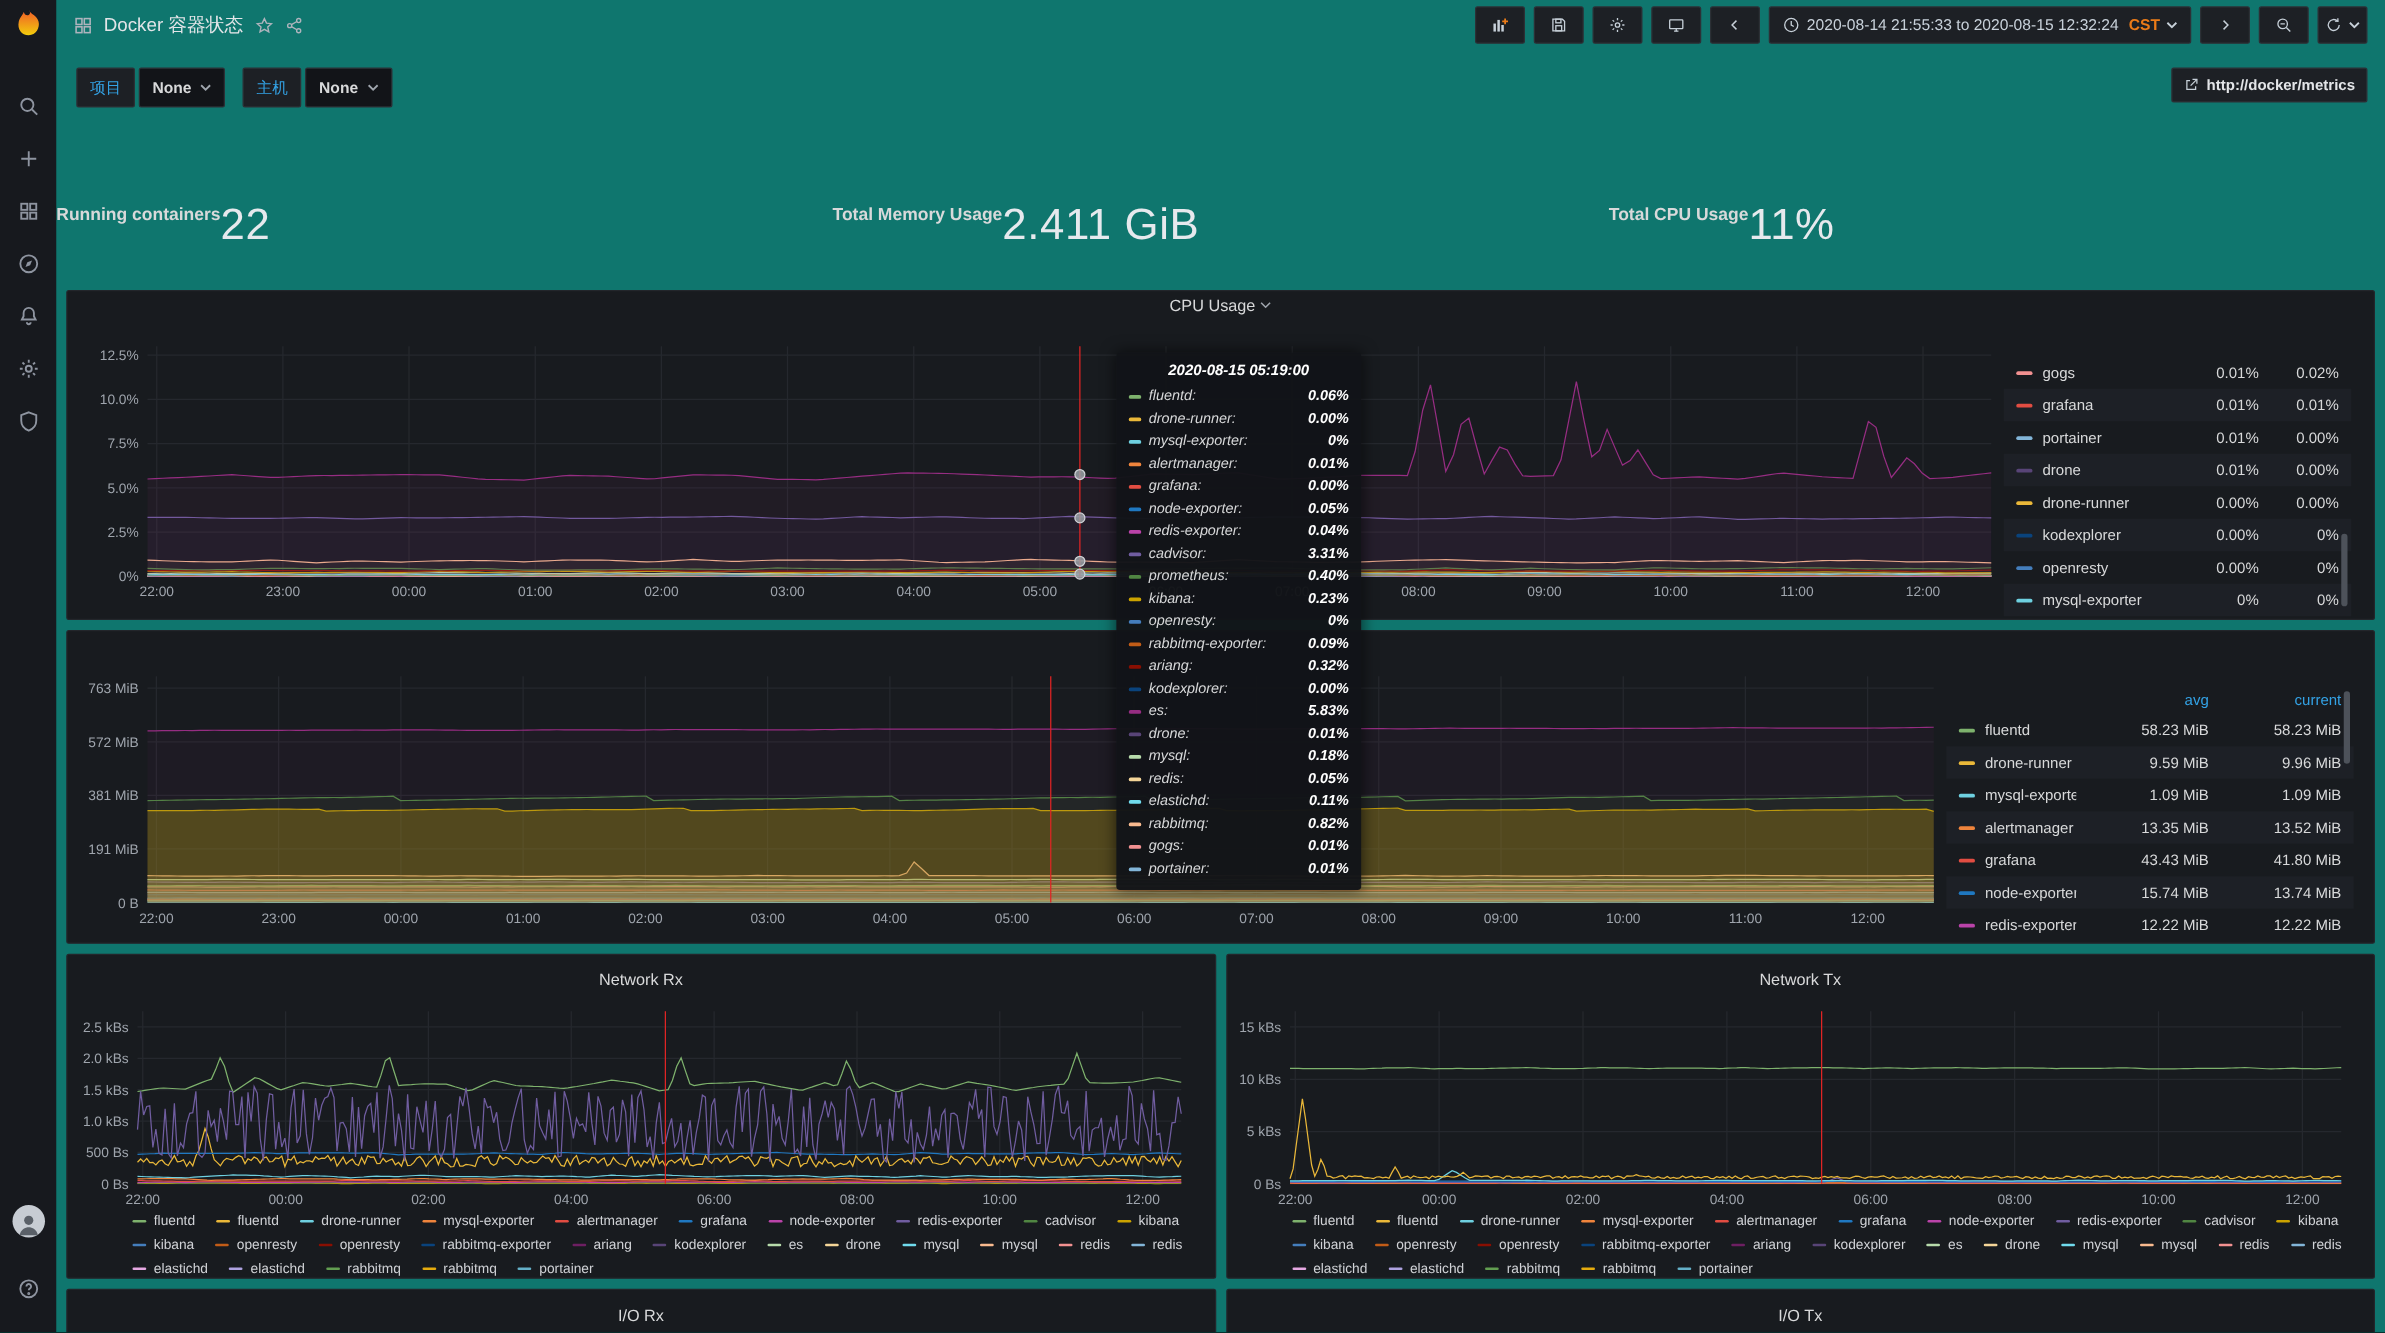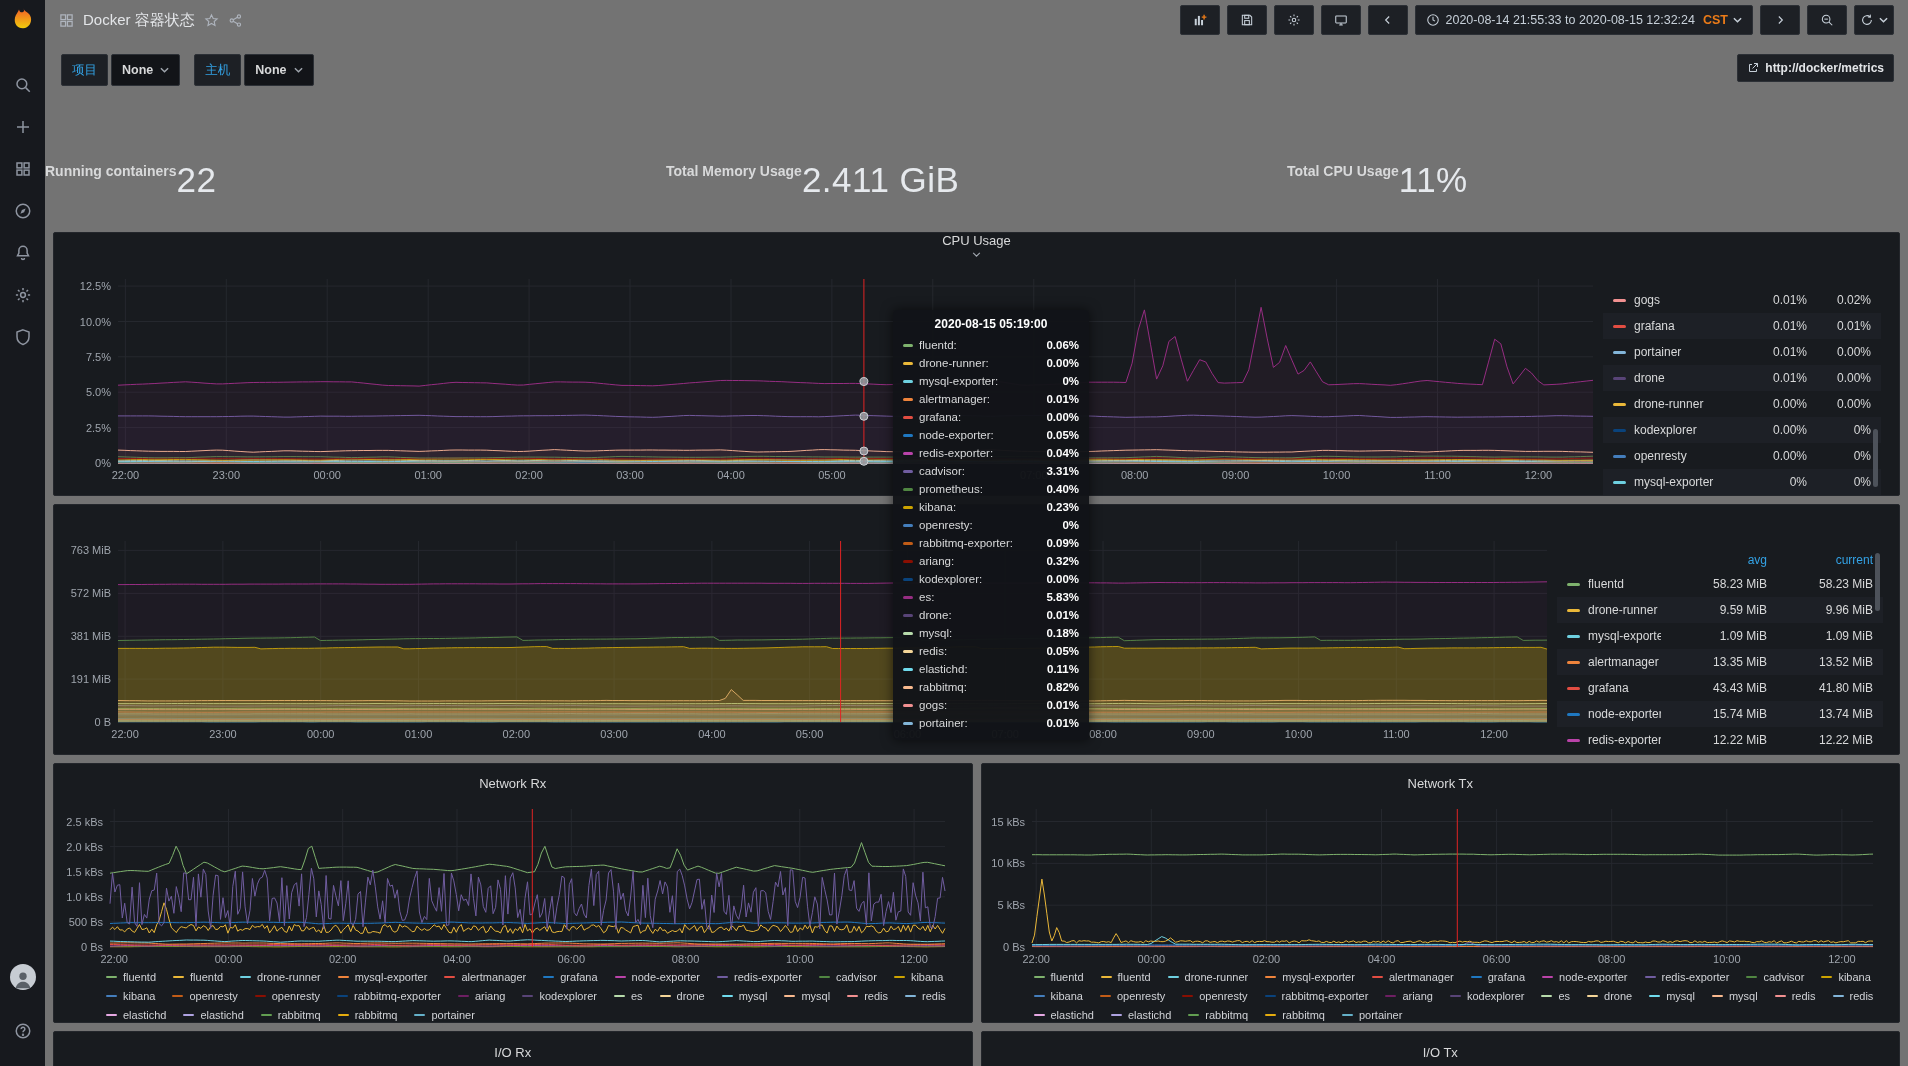--- a/index.html
+++ b/index.html
@@ -1,16 +1,16 @@
 <!DOCTYPE html>
 <html><head>
 <meta charset="utf-8">
 <style>
   html,body{margin:0;padding:0;background:#000;}
-  #page{position:relative;width:1908px;height:1066px;background:#737373;overflow:hidden;
+  #page{position:relative;width:1908px;height:1066px;background:#0f766e;overflow:hidden;
         font-family:"Liberation Sans",sans-serif;color:#d8d9da;}
   
   .sidebar{position:absolute;left:0;top:0;width:45px;height:100%;background:#17191e;z-index:5;
            display:flex;flex-direction:column;align-items:center;}
   .logo{width:30px;height:30px;margin:6px 0 28px 0;}
   .sb-icon{width:45px;height:42px;display:flex;align-items:center;justify-content:center;color:#8e94a0;cursor:pointer;}
   .sb-icon svg{width:18px;height:18px;}
   .sb-spacer{flex:1;}
   .avatar{width:26px;height:26px;border-radius:50%;background:#c7ccd3;margin-bottom:20px;display:flex;align-items:flex-end;justify-content:center;overflow:hidden;}
   .help-icon{margin-bottom:14px;}
@@ -39,21 +39,21 @@
             border:1px solid #2c3036;border-radius:2px;padding:0 9px;font-size:12px;font-weight:700;color:#e3e5e8;cursor:pointer;text-decoration:none;}
   .metrics-link svg{width:12px;height:12px;color:#c7d0d9;}
   
   .stats{height:112px;display:flex;}
   .stat{flex:1;display:flex;flex-direction:row;align-items:center;padding-top:6px;}
   .stat-title{font-size:14px;font-weight:700;color:#d8d9da;}
   .stat-value{font-size:35px;font-weight:500;color:#e6e9ed;margin-top:18px;letter-spacing:0.5px;}
   
   .panel{background:#181b1f;border:1px solid #23262b;border-radius:2px;margin:0 8px;box-sizing:border-box;}
   .ptitle{height:24px;display:flex;align-items:center;justify-content:center;gap:4px;
-          font-size:13px;font-weight:500;color:#d8d9da;cursor:pointer;flex-direction:column;}
+          font-size:13px;font-weight:500;color:#d8d9da;cursor:pointer;}
   .ptitle svg{width:9px;height:6px;color:#9fa5ad;}
   .cpu-panel{height:264px;margin-top:8px;display:flex;flex-direction:column;}
   .cpu-body{flex:1;display:flex;padding:0 6px 2px 6px;}
   .mem-panel{height:251px;margin-top:8px;display:flex;flex-direction:column;}
   .mem-body{flex:1;display:flex;padding:28px 6px 2px 6px;}
   .legend-col{position:relative;}
   .cpu-legend-col{width:278px;padding-top:30px;}
   .mem-legend-col{width:326px;padding-top:16px;}
   .lrow{display:flex;align-items:center;height:26px;padding:0 10px;font-size:12px;cursor:pointer;}
   .lrow:nth-child(even){background:#1d2026;}
@@ -69,22 +69,22 @@
   .row2{display:flex;margin:8px 0 0 0;}
   .net-panel{height:260px;flex:1;margin:0 8px 0 8px;display:flex;flex-direction:column;}
   .net-panel + .net-panel{margin-left:0;}
   .net-title{margin-top:8px;}
   .net-legend{padding:2px 10px 0 52px;display:flex;flex-wrap:wrap;column-gap:17px;row-gap:5px;}
   .nitem{display:flex;align-items:center;gap:6px;font-size:11px;color:#d0d2d6;cursor:pointer;line-height:14px;}
   .ndash{width:11px;height:2px;border-radius:1px;}
   .io-panel{height:150px;flex:1;margin:0 8px 0 8px;display:flex;flex-direction:column;}
   .io-panel + .io-panel{margin-left:0;}
   
-  .gtooltip{position:absolute;left:893px;top:310px;width:196px;z-index:20;background:rgba(18,20,24,0.97);
-            border-radius:3px;box-shadow:0 0 12px rgba(0,0,0,.6);padding:7px 10px 8px 10px;box-sizing:border-box;}
+  .gtooltip{position:absolute;left:893px;top:282px;width:196px;z-index:20;background:rgba(18,20,24,0.97);
+            border-radius:3px;box-shadow:0 0 12px rgba(0,0,0,.6);padding:7px 10px 8px 10px;box-sizing:border-box;font-style:italic;}
   .tt-time{text-align:center;font-size:12px;font-weight:700;color:#fff;margin-bottom:5px;}
   .tt-row{display:flex;align-items:center;height:18px;font-size:11.5px;}
   .tt-dash{width:10px;height:3px;border-radius:2px;margin-right:6px;flex:0 0 auto;}
   .tt-name{color:#d8d9da;white-space:nowrap;}
   .tt-val{margin-left:auto;font-weight:700;color:#fff;}
   svg text{font-family:"Liberation Sans",sans-serif;}
 </style>
 </head>
 <body>
 

